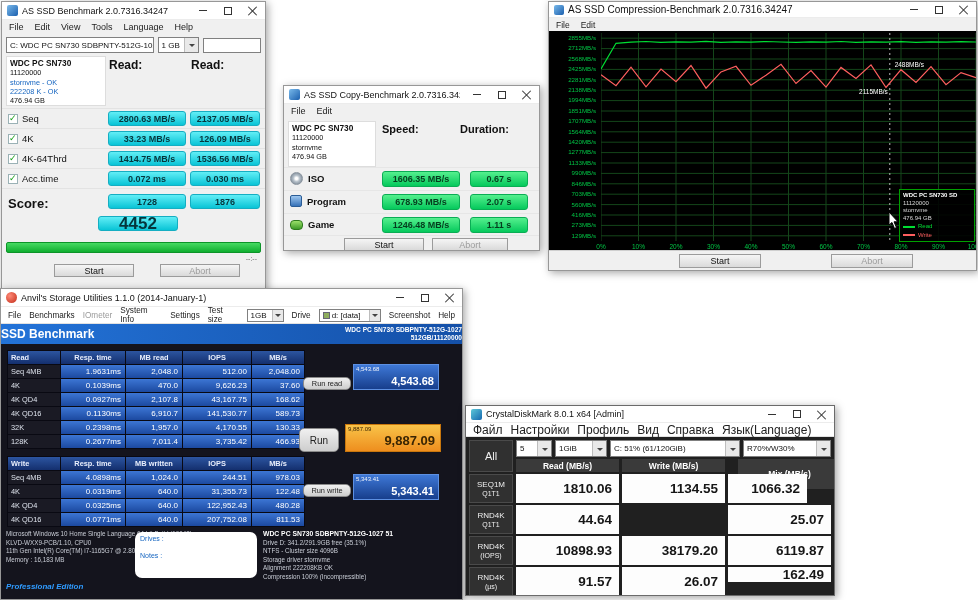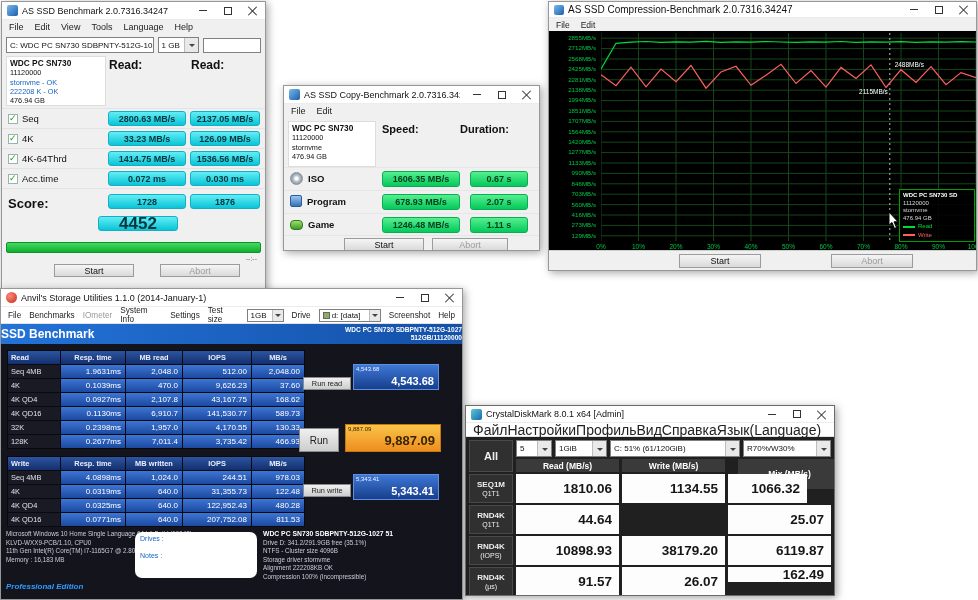--- a/index.html
+++ b/index.html
@@ -56,37 +56,37 @@
 .sw{width:12px;height:2px;display:inline-block}
 .comp-btnstrip{position:absolute;left:0;top:248px;width:100%;height:21px;background:#f0f0f0;border-top:1px solid #cfcfcf}
 
 .an-body{position:absolute;left:0;top:55px;width:100%;height:256px;background:#14141d}
 .an-blue{height:20px;background:linear-gradient(90deg,#2373d8,#1450a8);display:flex;align-items:center;padding:0 0;color:#fff}
 .an-table{position:absolute;display:grid;gap:1px;background:#090912;border:1px solid #090912}
 .an-h{background:linear-gradient(#2c55a0,#142f6e);color:#e8eefc;font-size:7.4px;font-weight:bold;display:flex;align-items:center;justify-content:center}
 .an-h.first{justify-content:flex-start;padding-left:3px}
 .an-lbl{background:#1a1a24;color:#dde2ec;font-size:7.4px;display:flex;align-items:center;padding-left:3px}
 .an-val{background:linear-gradient(#3c76d4,#1c49a0);color:#fff;font-size:8px;display:flex;align-items:center;justify-content:flex-end;padding-right:4px}
-.an-btn{position:absolute;background:linear-gradient(#f0f0f0,#cdcdcd);border:1px solid #8a8a8a;border-radius:0;font-size:7.4px;color:#222;display:flex;align-items:center;justify-content:center}
+.an-btn{position:absolute;background:linear-gradient(#f0f0f0,#cdcdcd);border:1px solid #8a8a8a;border-radius:5px;font-size:7.4px;color:#222;display:flex;align-items:center;justify-content:center}
 .an-score{position:absolute;background:linear-gradient(#3e78d6,#173e8c);border:1px solid #5d90e2;color:#fff}
 .an-score .cap{position:absolute;top:1px;left:2px;font-size:6px;opacity:.92}
 .an-score .val{position:absolute;right:4px;bottom:2px;font-size:11px;font-weight:bold}
 .an-total{position:absolute;background:linear-gradient(#f9c449,#ee8e1e);border:1px solid #c9770d;color:#3a2503}
 .an-total .cap{position:absolute;top:1px;left:2px;font-size:6px}
 .an-total .val{position:absolute;right:5px;bottom:3px;font-size:13px;font-weight:bold}
 .an-sys{position:absolute;left:5px;top:186px;font-size:6.3px;line-height:8.6px;color:#c9cdd6}
 .an-right{position:absolute;left:262px;top:186px;font-size:6.3px;line-height:8.6px;color:#c9cdd6}
 .an-notesbox{position:absolute;left:134px;top:188px;width:122px;height:46px;background:#fff;border-radius:7px;padding:3px 5px;font-size:7px;color:#1565c0}
 .an-edition{position:absolute;left:5px;top:238px;font-size:8px;font-weight:bold;font-style:italic;color:#2f9bff}
 
 .cdm-body{position:absolute;left:0;top:31px;width:100%;height:159px;background:#202020}
 .cdm-cell{position:absolute;background:#fdfdfd;display:flex;align-items:center;justify-content:flex-end;padding-right:7px;font-size:13.5px;font-weight:600;color:#161616}
 .cdm-hd{position:absolute;background:#3a3a3a;color:#fff;font-size:8.5px;font-weight:bold;display:flex;align-items:center;justify-content:center}
 .cdm-tbtn{position:absolute;background:#303030;border:1px solid #4a4a4a;color:#eee;display:flex;flex-direction:column;align-items:center;justify-content:center;line-height:9px}
-.cdm-tbtn .l1{font-size:8px;font-weight:bold}.cdm-tbtn .l2{font-size:7px}
+.cdm-tbtn .l1{font-size:8px;font-weight:normal}.cdm-tbtn .l2{font-size:7px}
 .eta{position:absolute;right:8px;font-size:7px;color:#666}
 </style>
 </head>
 <body>
 
 <div class="win" style="left:1px;top:1px;width:265px;height:292px">
   <div class="titlebar">
     <span class="app-icon icon-asssd"></span>
     <span class="title-text">AS SSD Benchmark 2.0.7316.34247</span>
     <div class="winbtns">
@@ -509,21 +509,21 @@
           <span class="glyph-min"></span>
         </div>
       <div class="winbtn">
           <span class="glyph-max"></span>
         </div>
       <div class="winbtn">
           <span class="glyph-close"></span>
         </div>
     </div>
   </div>
-  <div class="menubar mwhite" style="height:14px;font-size:14px;gap:0">
+  <div class="menubar mwhite" style="height:14px;font-size:12px;gap:8px">
     <span>Файл</span>
     <span>Настройки</span>
     <span>Профиль</span>
     <span>Вид</span>
     <span>Справка</span>
     <span>Язык(Language)</span>
   </div>
   <div class="cdm-body">
     <div class="cdm-tbtn" style="left:3px;top:3px;width:44px;height:32px">
       <span class="l1" style="font-size:11px">All</span>

